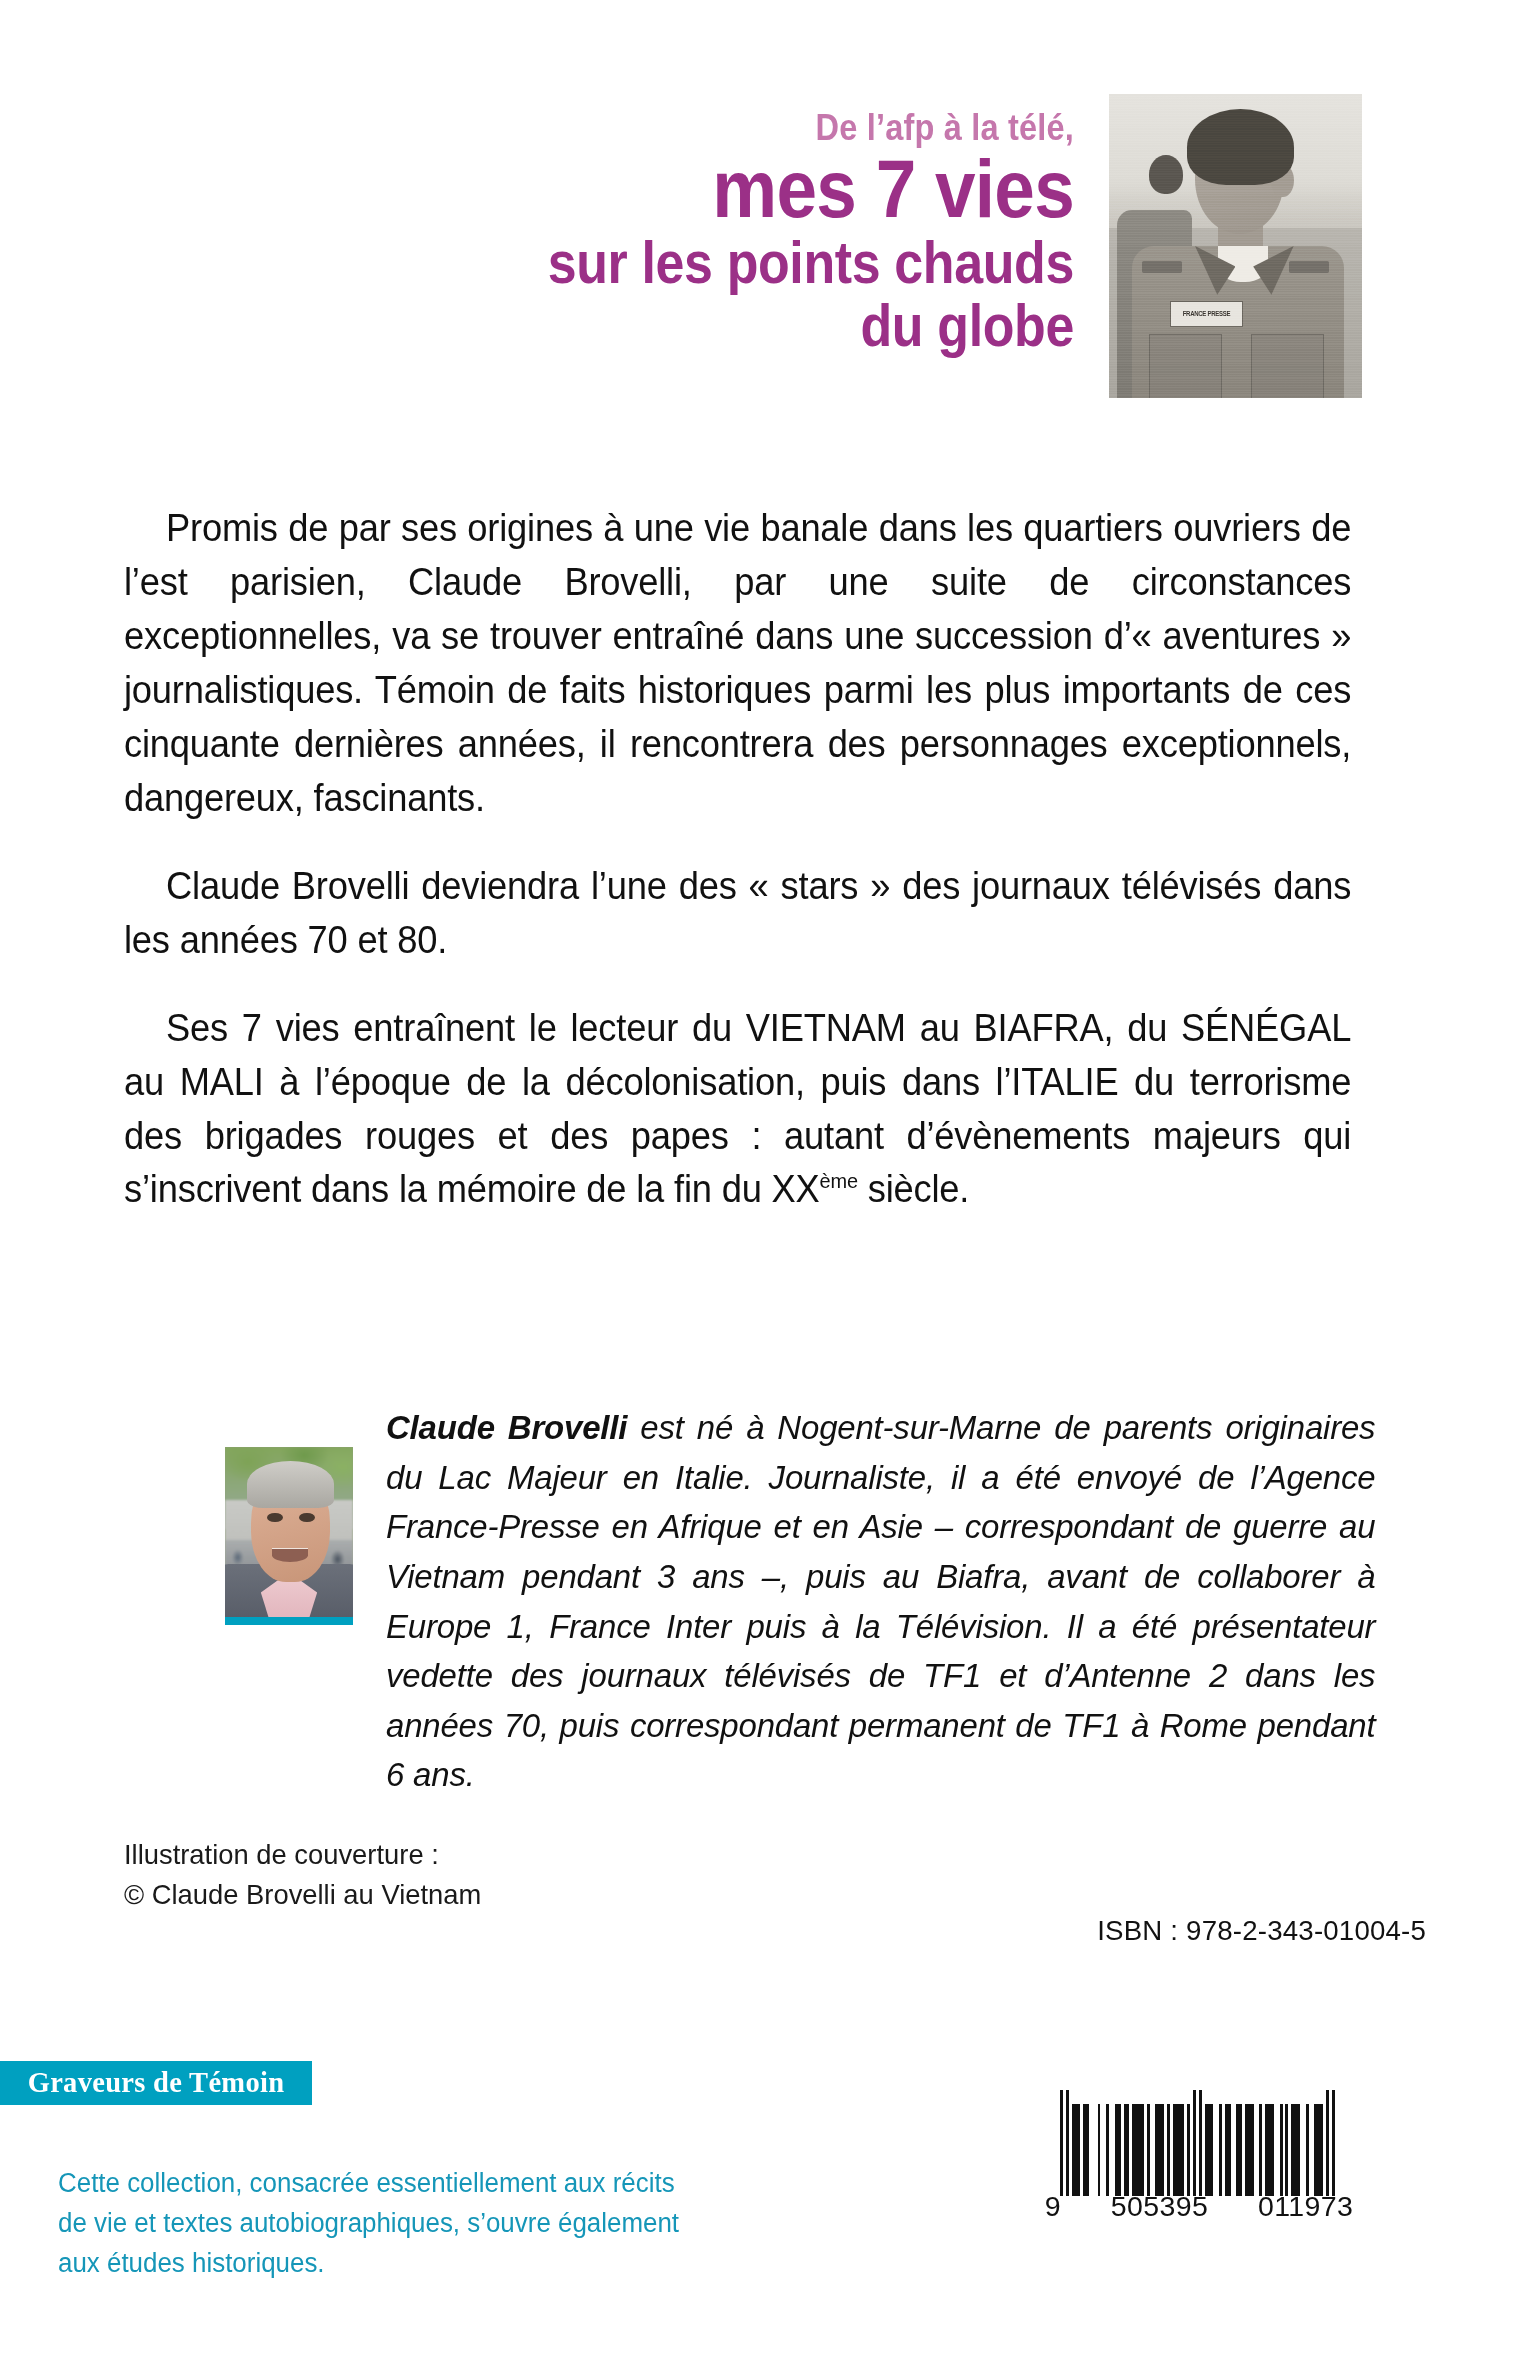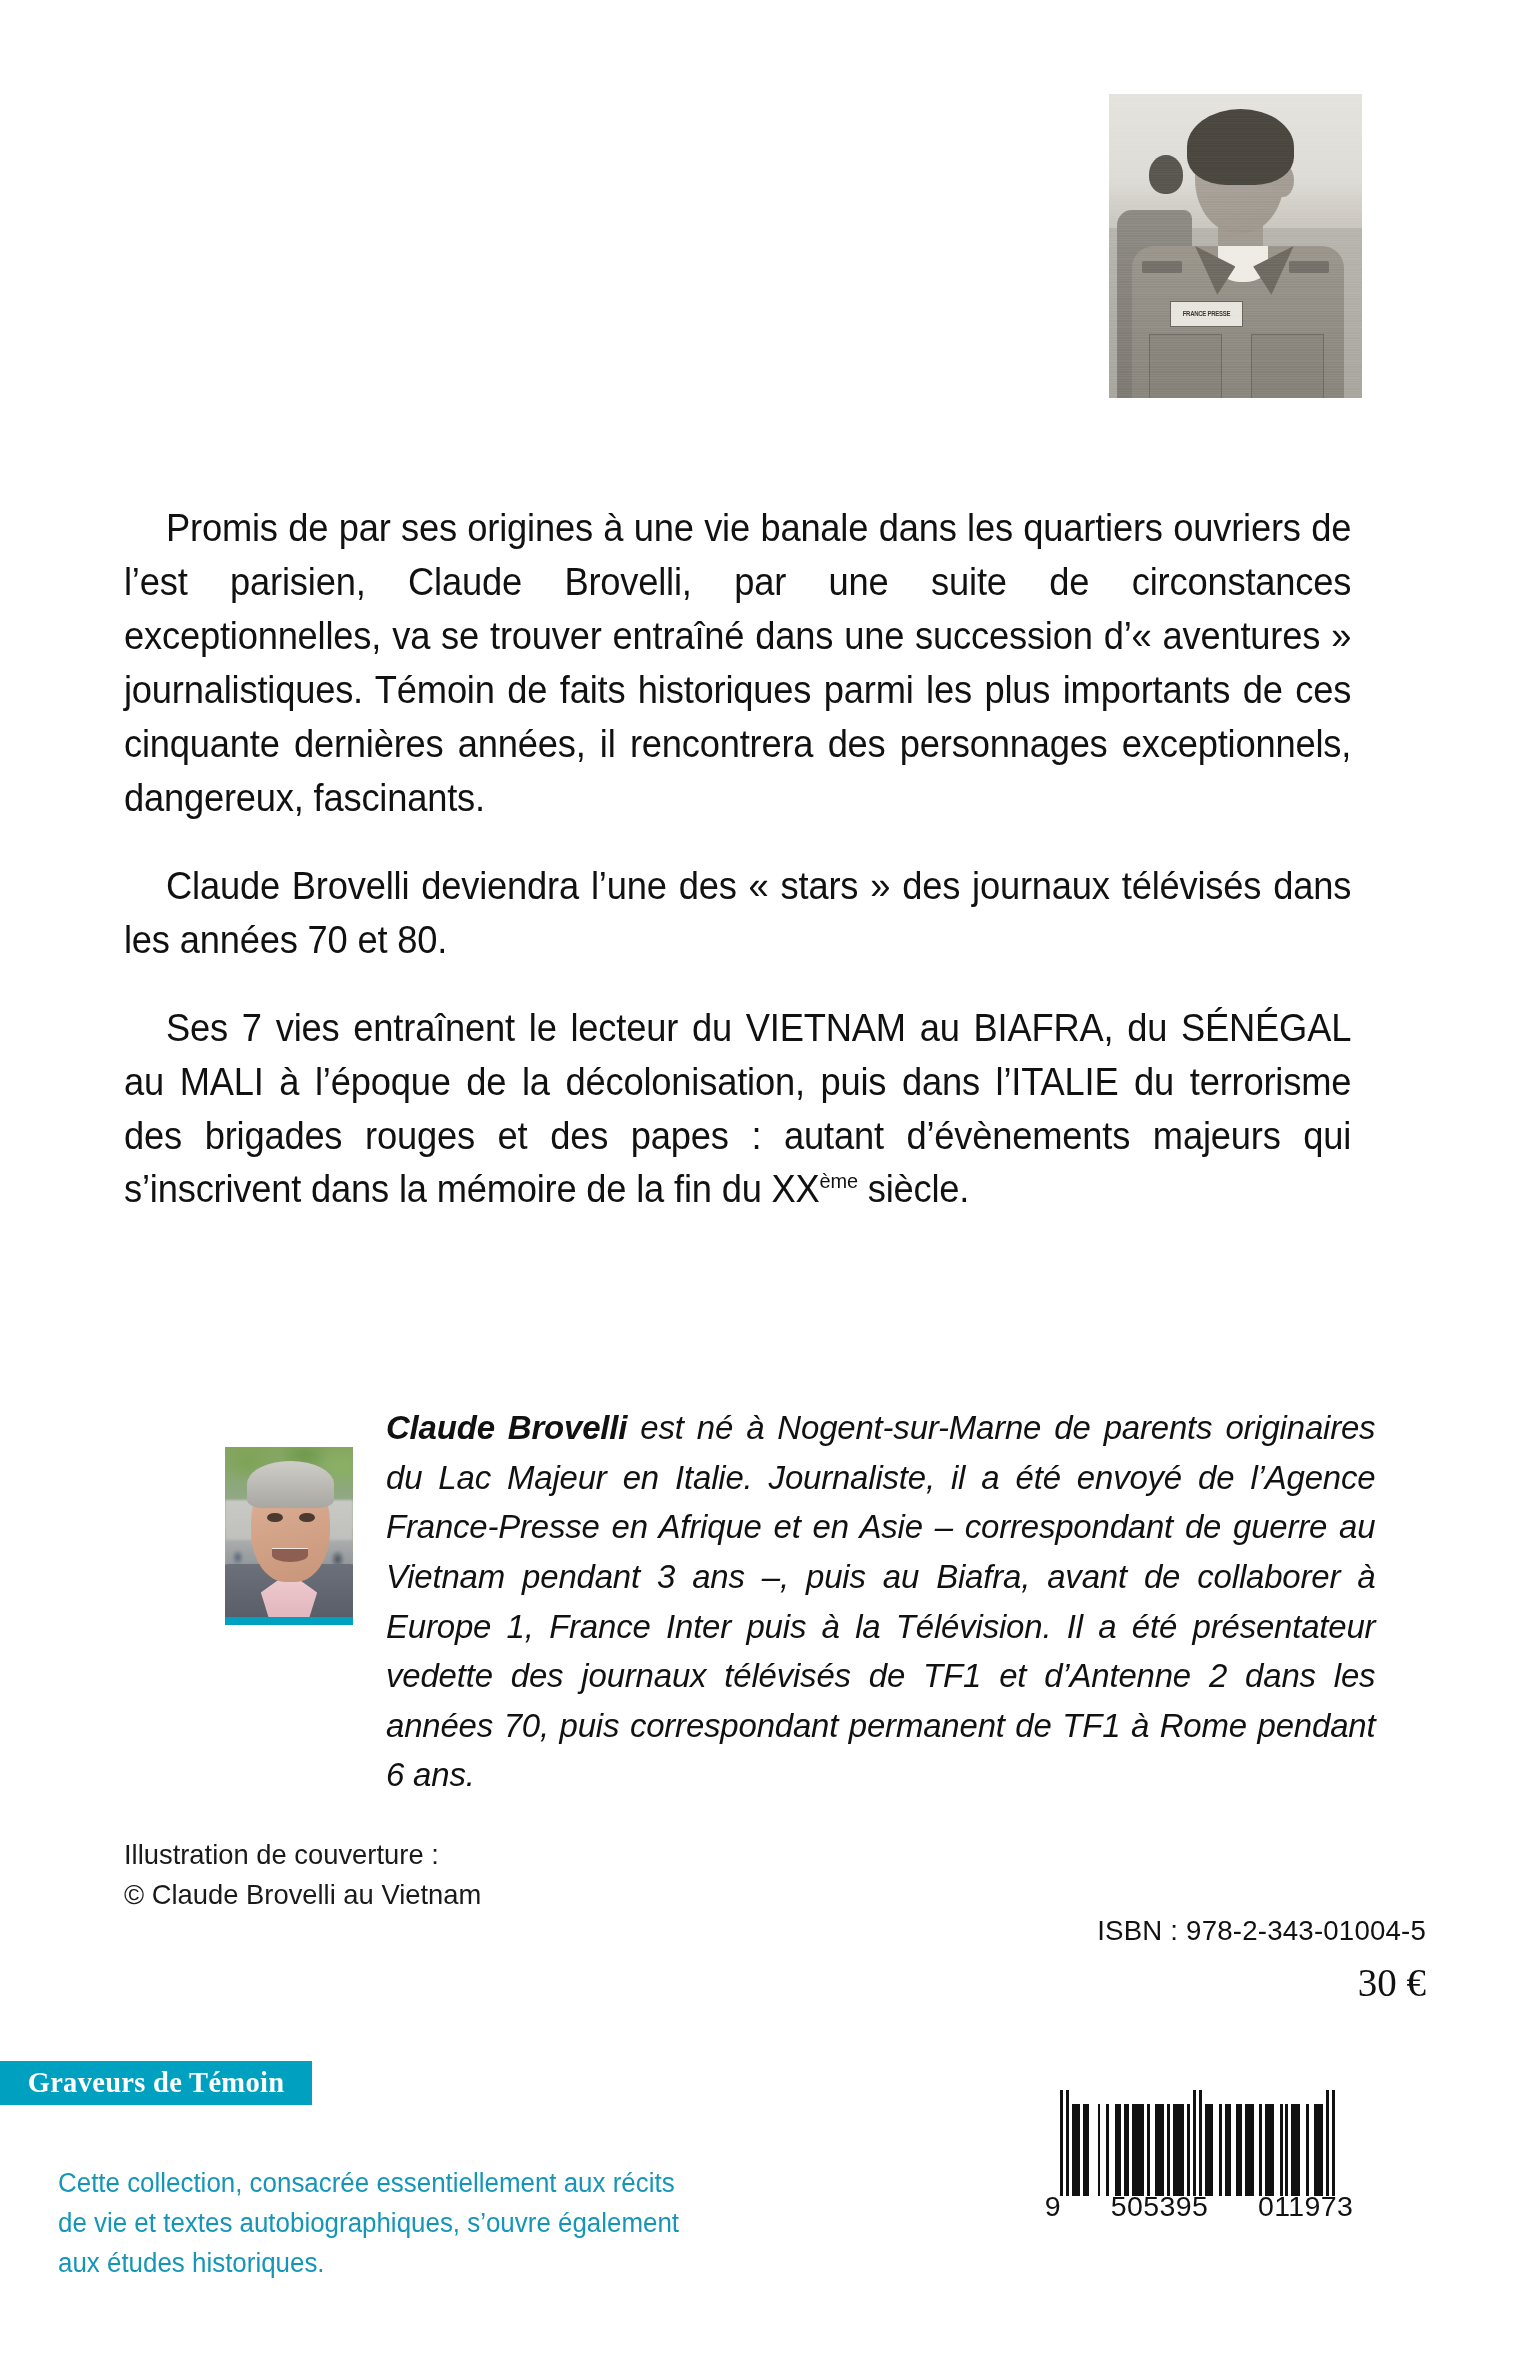--- a/index.html
+++ b/index.html
@@ -396,20 +396,28 @@
     transform: scaleX(0.96);
     transform-origin: left top;
   }
   #collection-desc div { white-space: nowrap; }
 </style>
 </head>
 <body>
 
 <div id="header">
 
+  <div id="title-block">
+    <div id="overline">De l’afp à la télé,</div>
+    <div id="title-main">mes 7 vies</div>
+    <div id="title-sub">
+      <span class="line1">sur les points chauds</span>
+      <span class="line2">du globe</span>
+    </div>
+  </div>
 
   <div id="cover-photo">
     <div class="sky"></div>
     <div class="crowd"></div>
     <div class="ground"></div>
     <div class="bystander-body"></div>
     <div class="bystander-head"></div>
     <div class="shirt"></div>
     <div class="epaulette-l"></div>
     <div class="epaulette-r"></div>
@@ -456,21 +464,20 @@
 
 </div>
 
 <div id="illus-credit">
   <div>Illustration de couverture :</div>
   <div>© Claude Brovelli au Vietnam</div>
 </div>
 
 <div id="isbn-price">
   <div id="isbn">ISBN : 978-2-343-01004-5</div>
-  <div id="price">30 €</div>
 </div>
 
 <div id="barcode-wrap">
   <div id="barcode-bars" style="margin-left: 17px;">
       <i class="tall" style="width: 2.9px;"></i>
       <i class="gap tall" style="width: 2.9px;"></i>
       <i class="tall" style="width: 2.9px;"></i>
       <i class="gap" style="width: 2.9px;"></i>
       <i style="width: 2.9px;"></i>
       <i style="width: 2.9px;"></i>

